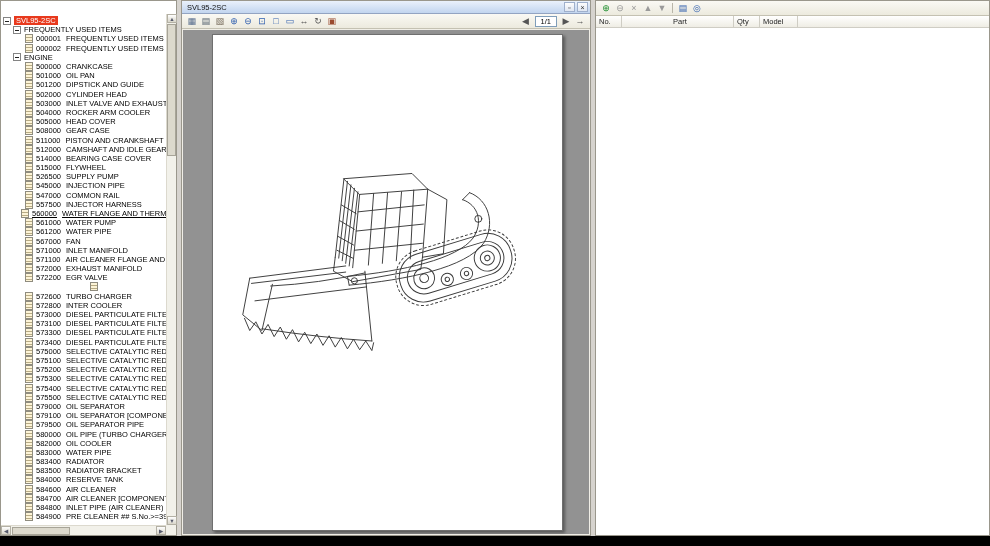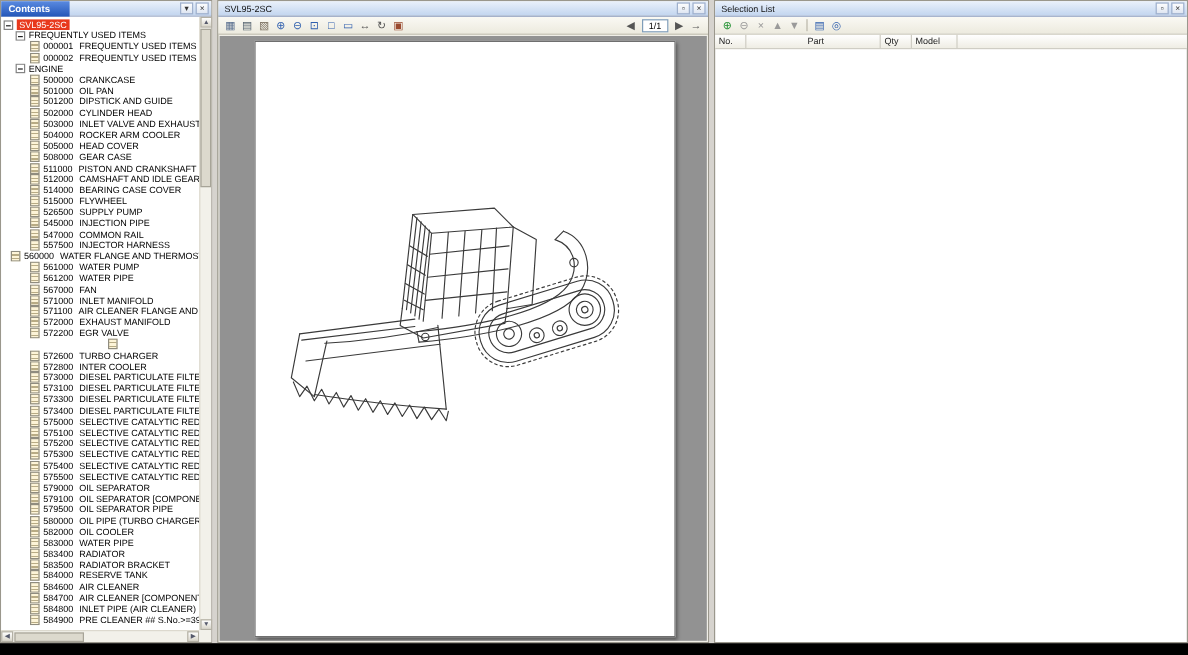--- a/index.html
+++ b/index.html
@@ -78,29 +78,20 @@
          overflow:hidden; white-space:nowrap; flex:none; cursor:default; }
   .col.fill { flex:1; border-right:none; }
   .tablebody { position:absolute; top:41px; left:1px; right:1px; bottom:1px; background:#fff; }
 
   .taskbar { position:absolute; left:0; bottom:0; width:990px; height:10px; background:#000; }
 </style>
 </head>
 <body>
 
 <section class="panel left-panel">
-  <div class="phead">
-    <div class="ptab">
-      <span>Contents</span>
-    </div>
-    <div class="hicons">
-      <span class="hic">▾</span>
-      <span class="hic">×</span>
-    </div>
-  </div>
   <div class="tree">
       <div class="trow" style="padding-left: 2px;">
         <span class="exp"></span>
         <span class="tlabel sel">SVL95-2SC</span>
       </div>
       <div class="trow" style="padding-left: 12px;">
         <span class="exp"></span>
         <span class="tlabel">FREQUENTLY USED ITEMS</span>
       </div>
       <div class="trow" style="padding-left: 24px;">
@@ -190,21 +181,21 @@
       <div class="trow" style="padding-left: 24px;">
         <span class="docicon"></span>
         <span class="tcode">547000</span>
         <span class="tlabel">COMMON RAIL</span>
       </div>
       <div class="trow" style="padding-left: 24px; text-align: right;">
         <span class="docicon"></span>
         <span class="tcode">557500</span>
         <span class="tlabel">INJECTOR HARNESS</span>
       </div>
-      <div class="trow" style="padding-left: 8px;">
+      <div class="trow" style="padding-left: 20px; text-decoration: underline;">
         <span class="docicon"></span>
         <span class="tcode">560000</span>
         <span class="tlabel">WATER FLANGE AND THERMOST</span>
       </div>
       <div class="trow" style="padding-left: 24px;">
         <span class="docicon"></span>
         <span class="tcode">561000</span>
         <span class="tlabel">WATER PUMP</span>
       </div>
       <div class="trow" style="padding-left: 24px;">
@@ -476,27 +467,20 @@
           <path d="M4,170 L10,184 L17,174 L24,188 L31,177 L38,191 L45,180 L52,194 L59,183 L66,197 L73,186 L80,199 L87,188 L94,201 L101,190 L108,203 L115,192 L122,205 L129,194 L136,206 L143,196 L150,207 L152,198"></path>
         </g>
       </svg>
     </div>
   </div>
 </section>
 
 <div class="splitter split-2"></div>
 
 <section class="panel right-panel">
-  <div class="phead">
-    <span class="ctitle">Selection List</span>
-    <div class="hicons">
-      <span class="hic">▫</span>
-      <span class="hic">×</span>
-    </div>
-  </div>
   <div class="toolbar">
     <div class="ticons">
         <span class="tbtn" style="color: rgb(31, 143, 47);">⊕</span>
         <span class="tbtn" style="color: rgb(154, 154, 154);">⊖</span>
         <span class="tbtn" style="color: rgb(154, 154, 154);">×</span>
         <span class="tbtn" style="color: rgb(154, 154, 154);">▲</span>
         <span class="tbtn" style="color: rgb(154, 154, 154);">▼</span>
         <div class="sep"></div>
         <span class="tbtn" style="color: rgb(47, 95, 174);">▤</span>
         <span class="tbtn" style="color: rgb(47, 95, 174);">◎</span>

